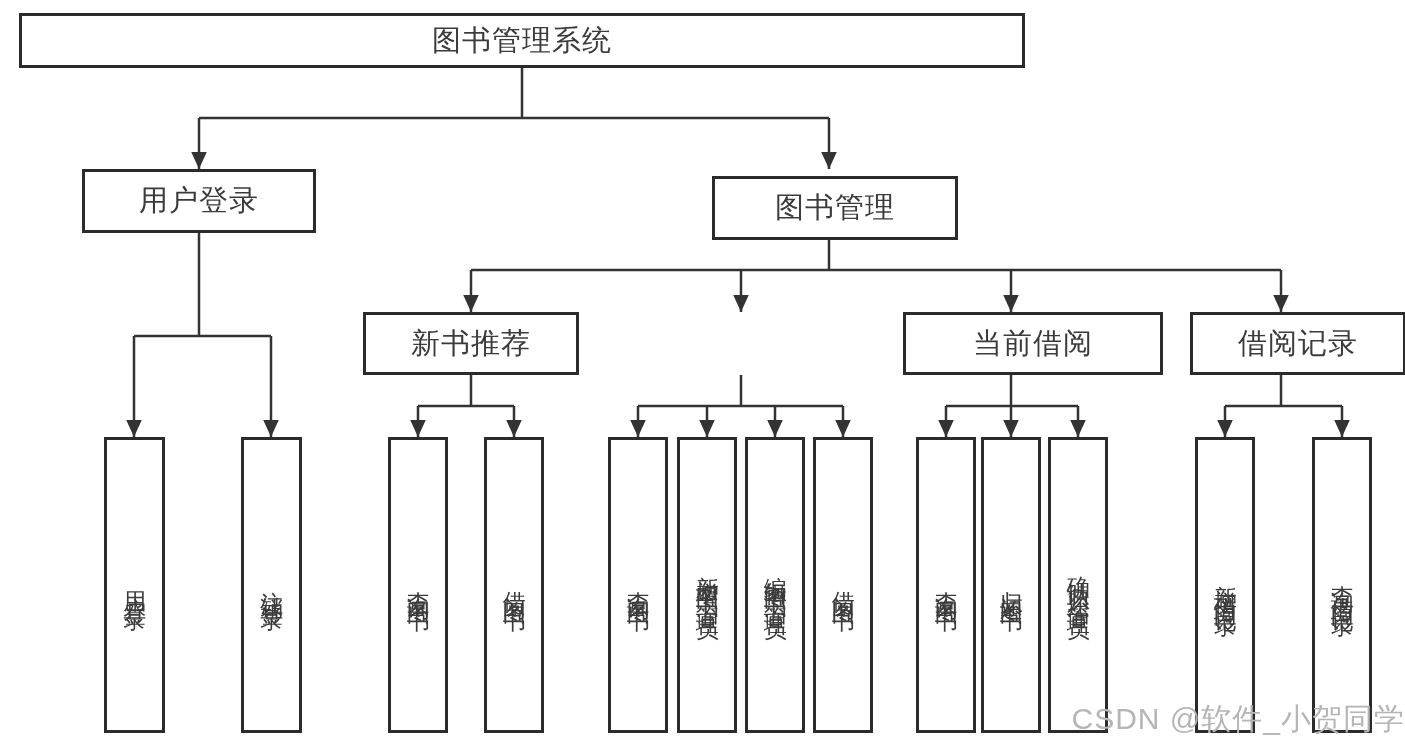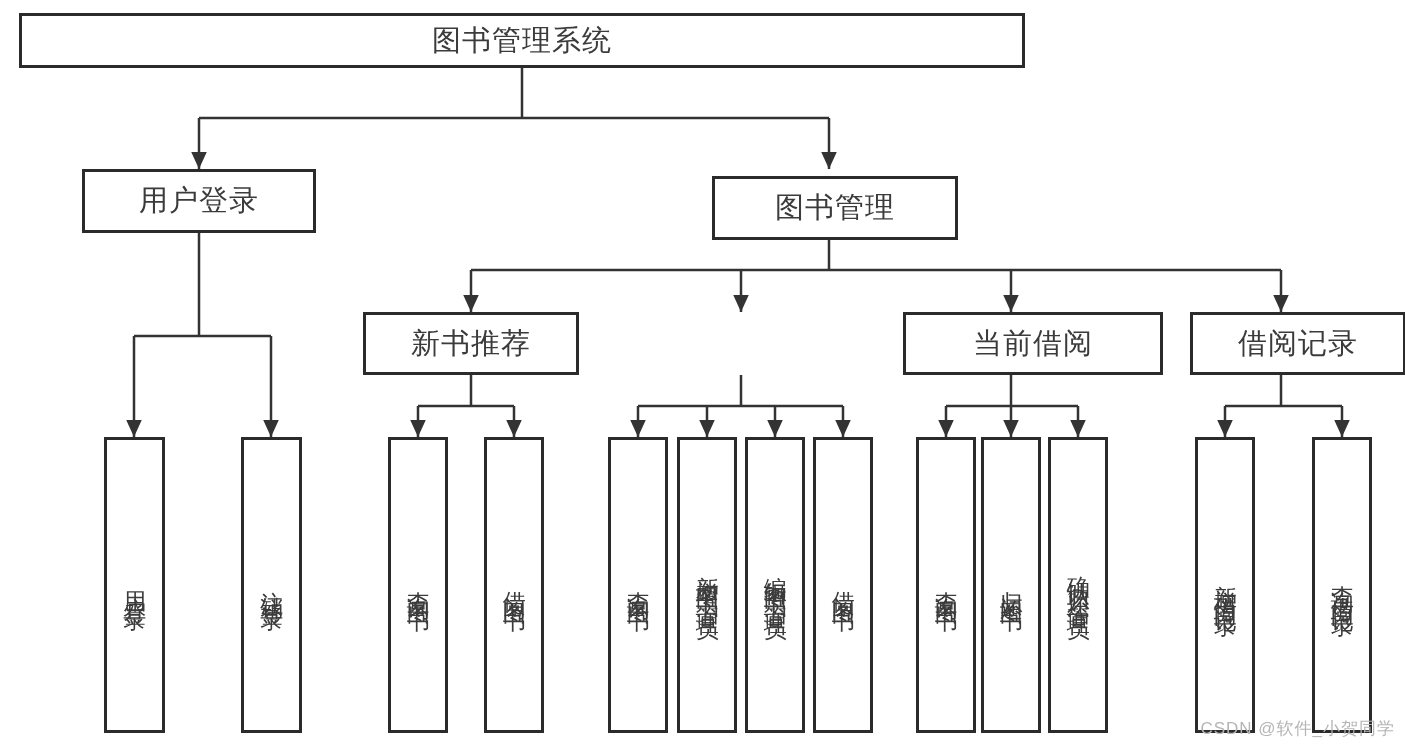--- a/index.html
+++ b/index.html
@@ -22,22 +22,22 @@
     border:3px solid var(--box-border);background:#ffffff;
     display:flex;align-items:center;justify-content:center;
     color:var(--text);
   }
   .hbox{font-size:29px;letter-spacing:1px;white-space:nowrap;}
   .vbox{
     writing-mode:vertical-rl;text-orientation:mixed;
     font-size:23px;letter-spacing:6px;line-height:1.1;
   }
   .watermark{
-    position:absolute;z-index:2;right:10px;bottom:7px;
-    font-size:17px;color:var(--watermark);letter-spacing:1px;
+    position:absolute;z-index:2;right:0;bottom:7px;
+    font-size:30px;color:var(--watermark);letter-spacing:1px;
     white-space:nowrap;
     margin-top:15px;
   }
 </style>
 </head>
 <body>
 
 <div class="canvas">
 
   <svg class="connectors" width="1405" height="747" viewBox="0 0 1405 747">

